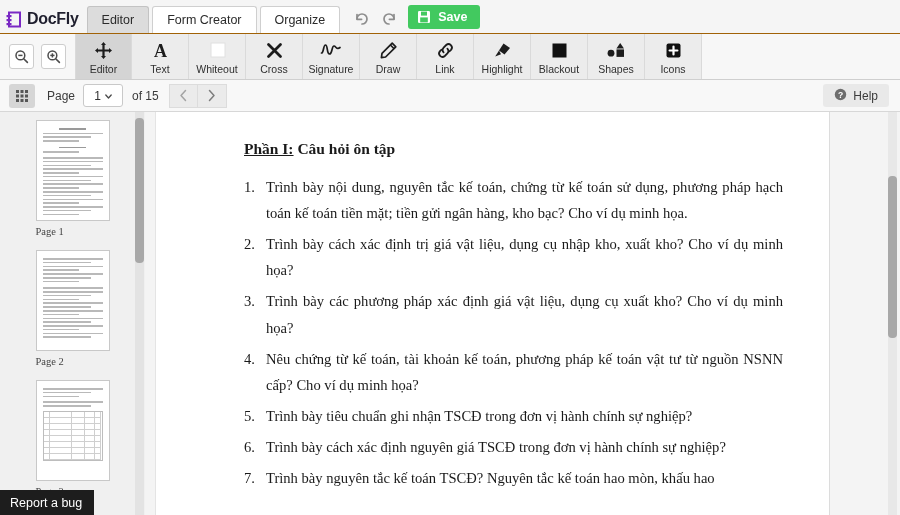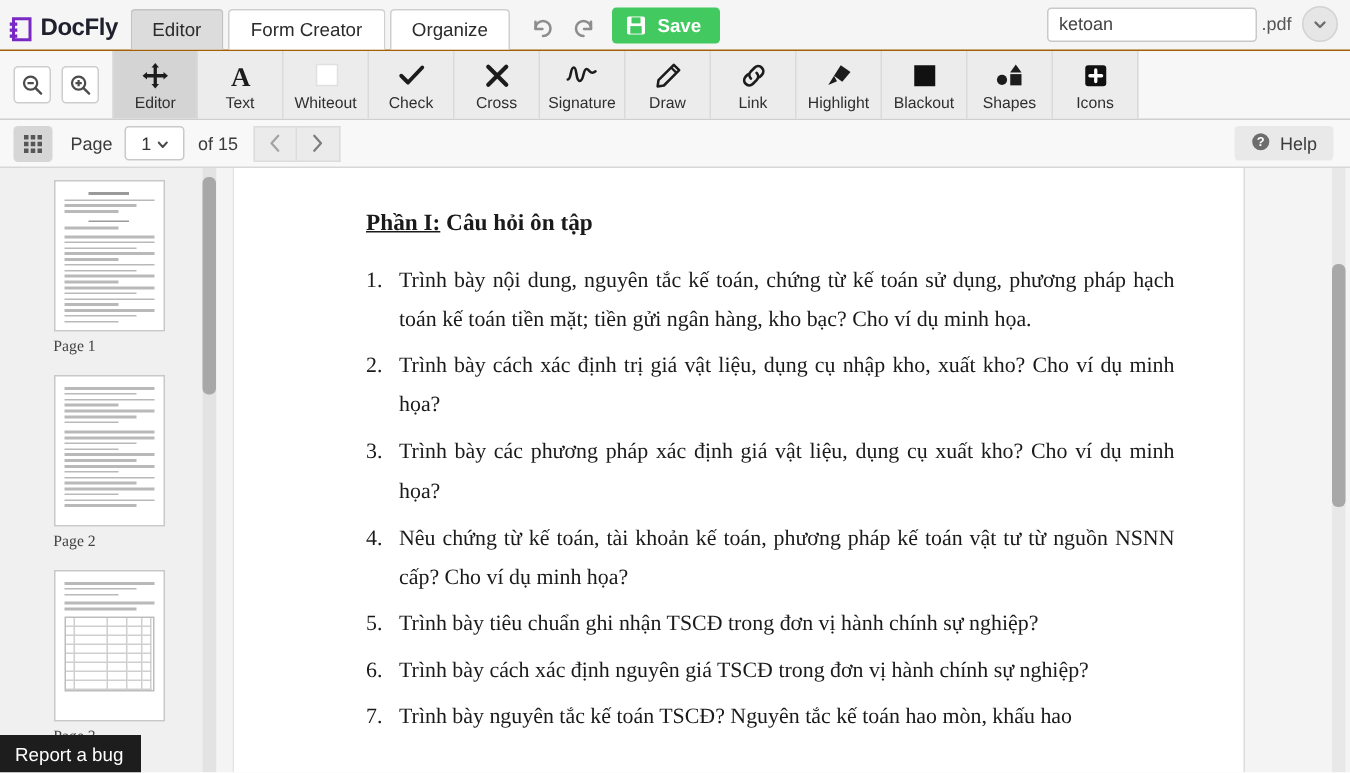--- a/index.html
+++ b/index.html
@@ -247,29 +247,20 @@
       <span class="save-icon">
         <svg width="14" height="14" viewBox="0 0 14 14">
           <rect x="1" y="1" width="12" height="12" rx="1.3" fill="#fff"></rect>
           <rect x="4" y="1.6" width="6" height="4" fill="#42c95f"></rect>
           <rect x="3.2" y="7.4" width="7.6" height="5" fill="#42c95f"></rect>
         </svg>
       </span>
       <span>Save</span>
     </div>
 
-    <div class="file-area">
-      <input class="file-input" type="text" value="ketoan" style="">
-      <span class="file-ext">.pdf</span>
-      <span class="file-caret">
-        <svg width="10" height="10" viewBox="0 0 10 10">
-          <path d="M2 4 L5 7 L8 4" fill="none" stroke="#6c6c6c" stroke-width="1.6" stroke-linecap="round" stroke-linejoin="round"></path>
-        </svg>
-      </span>
-    </div>
   </div>
 
   <div class="ribbon">
 
     <div class="zoom-group">
       <span class="zoom-btn">
         <svg width="15" height="15" viewBox="0 0 15 15">
           <circle cx="6.4" cy="6.4" r="4.4" fill="none" stroke="#4c4c4c" stroke-width="1.5"></circle>
           <line x1="9.7" y1="9.7" x2="13.4" y2="13.4" stroke="#4c4c4c" stroke-width="1.6" stroke-linecap="round"></line>
           <line x1="4.3" y1="6.4" x2="8.5" y2="6.4" stroke="#4c4c4c" stroke-width="1.5"></line>
@@ -307,28 +298,20 @@
 
       <div class="tool">
         <span class="tool-icon">
           <svg width="19" height="19" viewBox="0 0 19 19">
             <rect x="3" y="2" width="14" height="14" fill="#ffffff" stroke="#e0e0e0" stroke-width="1"></rect>
           </svg>
         </span>
         <span class="tool-label">Whiteout</span>
       </div>
 
-      <div class="tool">
-        <span class="tool-icon">
-          <svg width="19" height="19" viewBox="0 0 19 19">
-            <path d="M2.5 9.5 L7 14 L16.5 4" fill="none" stroke="#1c1c1c" stroke-width="2.6" stroke-linecap="round" stroke-linejoin="round"></path>
-          </svg>
-        </span>
-        <span class="tool-label">Check</span>
-      </div>
 
       <div class="tool">
         <span class="tool-icon">
           <svg width="19" height="19" viewBox="0 0 19 19">
             <path d="M3.5 3.5 L15.5 15.5 M15.5 3.5 L3.5 15.5" stroke="#1c1c1c" stroke-width="2.8" stroke-linecap="round"></path>
           </svg>
         </span>
         <span class="tool-label">Cross</span>
       </div>
 

